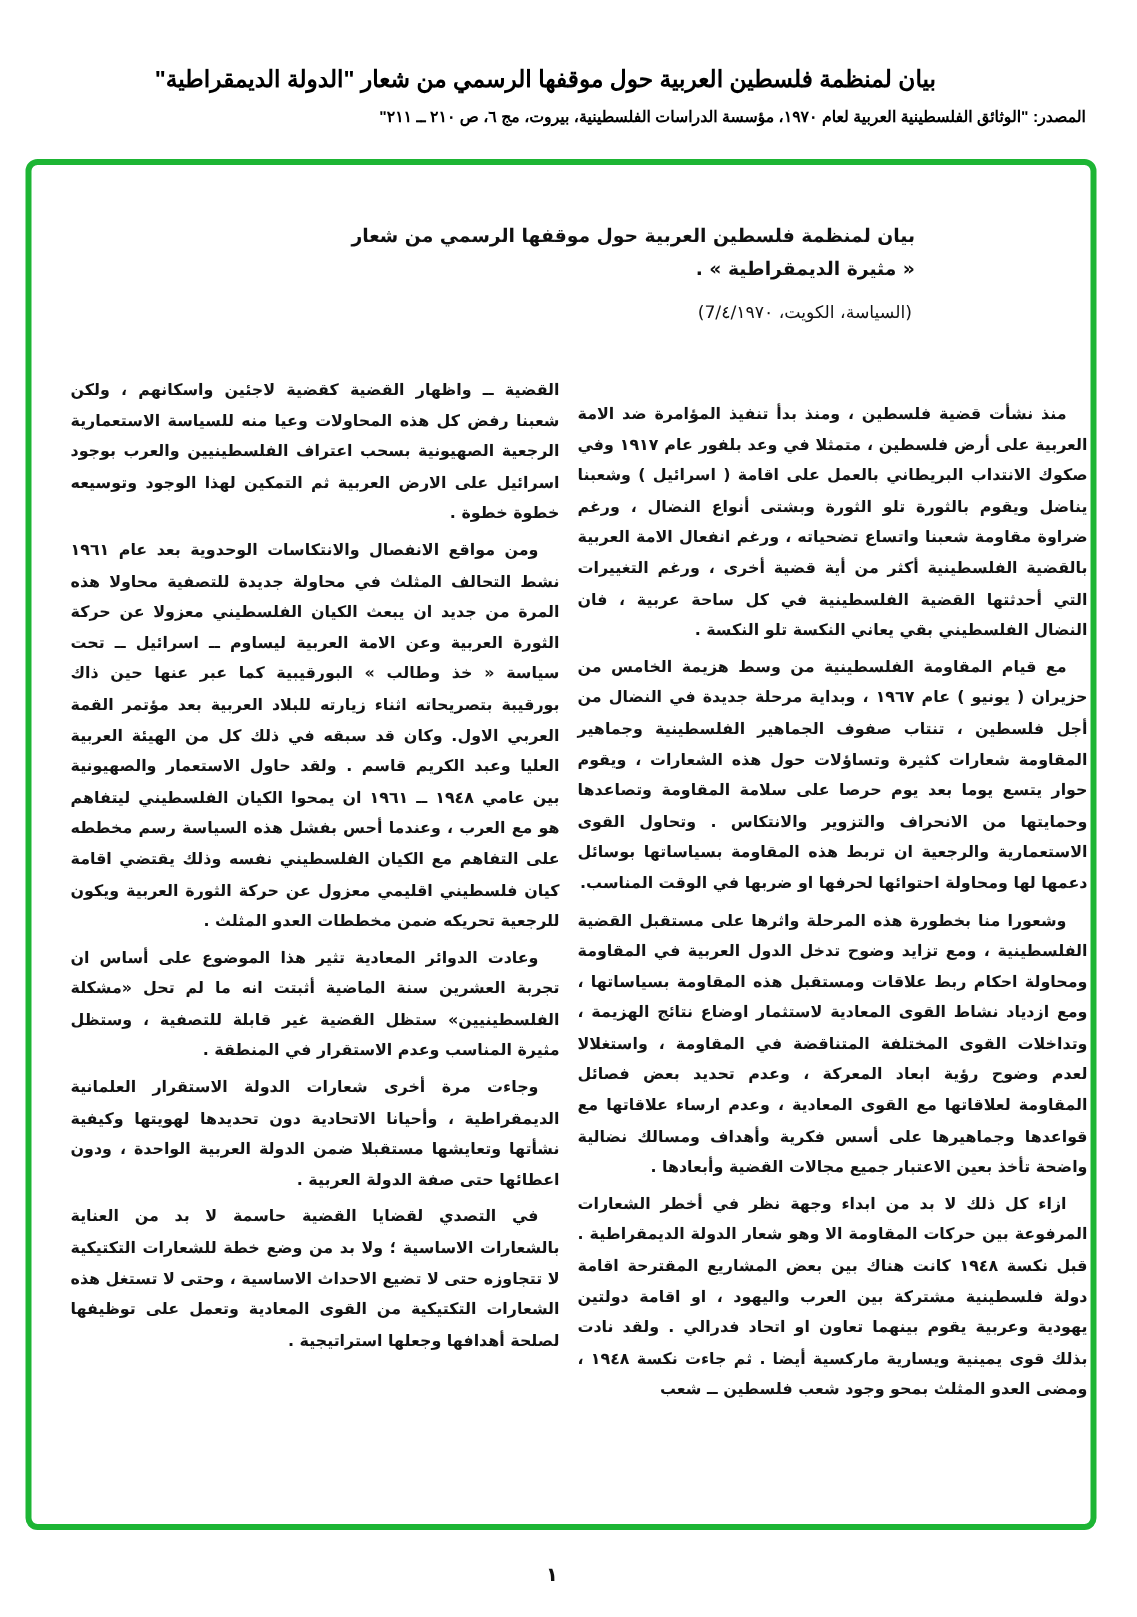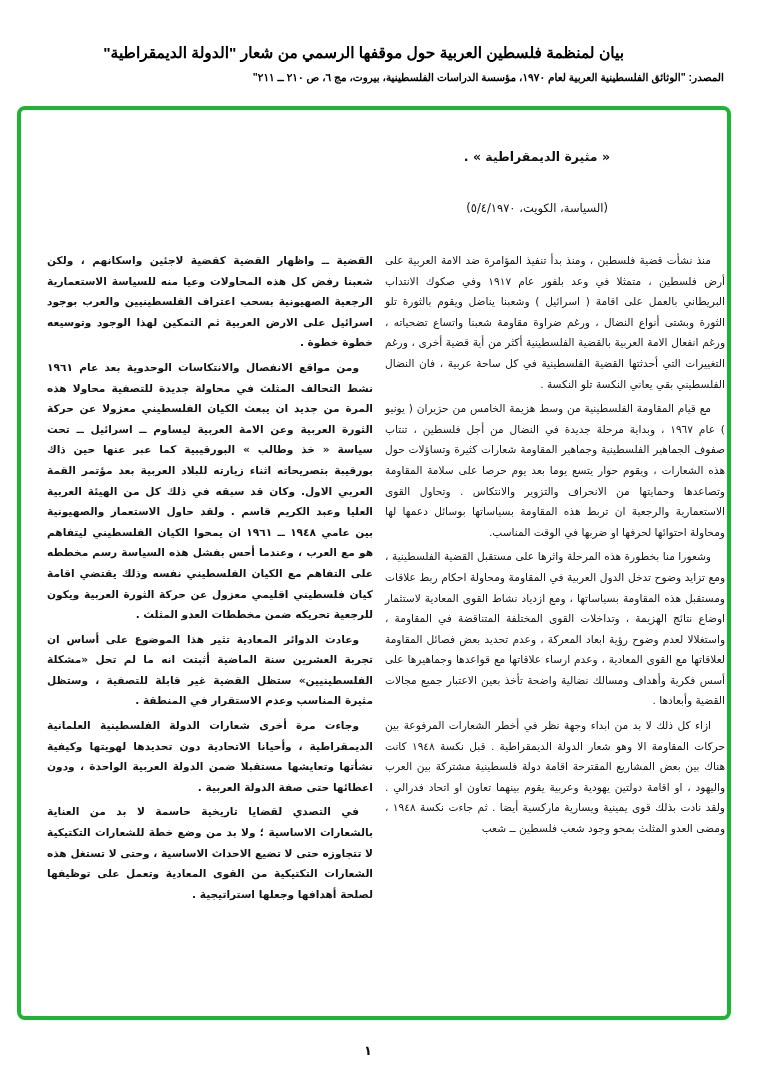--- a/index.html
+++ b/index.html
@@ -11,45 +11,46 @@
                 font-family:"Liberation Sans", sans-serif; font-weight:bold; font-size:10.5px; color:#000; }
   .frame { position:absolute; left:17px; top:106px; width:706px; height:906px;
            border:4px solid #1db534; border-radius:8px; box-sizing:content-box; }
   .art-title { position:absolute; top:146px; right:148px; width:420px; direction:rtl; text-align:right;
                font-family:"DejaVu Sans", sans-serif; font-weight:bold; font-size:12.5px; line-height:22px; }
   .art-source { position:absolute; top:201px; right:150px; direction:rtl; text-align:right;
                 font-size:11.5px; }
   .col { position:absolute; direction:rtl; text-align:justify; text-align-last:right;
          font-family:"DejaVu Sans", sans-serif; font-size:10.6px; line-height:20.6px; color:#141414; }
   .col p { margin:0 0 4px 0; text-indent:14px; }
-  .col-right { left:385px; width:340px; top:250px; }
+  .col-right { left:385px; width:340px; top:266px;font-weight:bold; }
   .col-left  { left:47px;  width:326px; top:250px; font-weight:bold; }
   .page-num { position:absolute; top:1043px; left:364px; font-size:13px; font-weight:bold; }
 </style>
 </head>
 <body>
 
 <div class="hdr-title">بيان لمنظمة فلسطين العربية حول موقفها الرسمي من شعار "الدولة الديمقراطية"</div>
 <div class="hdr-source">المصدر: "الوثائق الفلسطينية العربية لعام ١٩٧٠، مؤسسة الدراسات الفلسطينية، بيروت، مج ٦، ص ٢١٠ ــ ٢١١"</div>
 
 <div class="frame" style="border-color: rgb(29, 181, 52);"></div>
 
 <div class="art-title">
+  <div>بيان لمنظمة فلسطين العربية حول موقفها الرسمي من شعار</div>
   <div>« مثيرة الديمقراطية » .</div>
 </div>
-<div class="art-source">(السياسة، الكويت، ٥/٤/١٩٧٠)</div>
+<div class="art-source">(السياسة، الكويت، 7/٤/١٩٧٠)</div>
 
 <div class="col col-right">
   <p>منذ نشأت قضية فلسطين ، ومنذ بدأ تنفيذ المؤامرة ضد الامة العربية على أرض فلسطين ، متمثلا في وعد بلفور عام ١٩١٧ وفي صكوك الانتداب البريطاني بالعمل على اقامة ( اسرائيل ) وشعبنا يناضل ويقوم بالثورة تلو الثورة وبشتى أنواع النضال ، ورغم ضراوة مقاومة شعبنا واتساع تضحياته ، ورغم انفعال الامة العربية بالقضية الفلسطينية أكثر من أية قضية أخرى ، ورغم التغييرات التي أحدثتها القضية الفلسطينية في كل ساحة عربية ، فان النضال الفلسطيني بقي يعاني النكسة تلو النكسة .</p>
   <p>مع قيام المقاومة الفلسطينية من وسط هزيمة الخامس من حزيران ( يونيو ) عام ١٩٦٧ ، وبداية مرحلة جديدة في النضال من أجل فلسطين ، تنتاب صفوف الجماهير الفلسطينية وجماهير المقاومة شعارات كثيرة وتساؤلات حول هذه الشعارات ، ويقوم حوار يتسع يوما بعد يوم حرصا على سلامة المقاومة وتصاعدها وحمايتها من الانحراف والتزوير والانتكاس . وتحاول القوى الاستعمارية والرجعية ان تربط هذه المقاومة بسياساتها بوسائل دعمها لها ومحاولة احتوائها لحرفها او ضربها في الوقت المناسب.</p>
   <p>وشعورا منا بخطورة هذه المرحلة واثرها على مستقبل القضية الفلسطينية ، ومع تزايد وضوح تدخل الدول العربية في المقاومة ومحاولة احكام ربط علاقات ومستقبل هذه المقاومة بسياساتها ، ومع ازدياد نشاط القوى المعادية لاستثمار اوضاع نتائج الهزيمة ، وتداخلات القوى المختلفة المتناقضة في المقاومة ، واستغلالا لعدم وضوح رؤية ابعاد المعركة ، وعدم تحديد بعض فصائل المقاومة لعلاقاتها مع القوى المعادية ، وعدم ارساء علاقاتها مع قواعدها وجماهيرها على أسس فكرية وأهداف ومسالك نضالية واضحة تأخذ بعين الاعتبار جميع مجالات القضية وأبعادها .</p>
   <p>ازاء كل ذلك لا بد من ابداء وجهة نظر في أخطر الشعارات المرفوعة بين حركات المقاومة الا وهو شعار الدولة الديمقراطية . قبل نكسة ١٩٤٨ كانت هناك بين بعض المشاريع المقترحة اقامة دولة فلسطينية مشتركة بين العرب واليهود ، او اقامة دولتين يهودية وعربية يقوم بينهما تعاون او اتحاد فدرالي . ولقد نادت بذلك قوى يمينية ويسارية ماركسية أيضا . ثم جاءت نكسة ١٩٤٨ ، ومضى العدو المثلث بمحو وجود شعب فلسطين ــ شعب</p>
 </div>
 
 <div class="col col-left">
   <p style="text-indent:0">القضية ــ واظهار القضية كقضية لاجئين واسكانهم ، ولكن شعبنا رفض كل هذه المحاولات وعيا منه للسياسة الاستعمارية الرجعية الصهيونية بسحب اعتراف الفلسطينيين والعرب بوجود اسرائيل على الارض العربية ثم التمكين لهذا الوجود وتوسيعه خطوة خطوة .</p>
   <p>ومن مواقع الانفصال والانتكاسات الوحدوية بعد عام ١٩٦١ نشط التحالف المثلث في محاولة جديدة للتصفية محاولا هذه المرة من جديد ان يبعث الكيان الفلسطيني معزولا عن حركة الثورة العربية وعن الامة العربية ليساوم ــ اسرائيل ــ تحت سياسة « خذ وطالب » البورقيبية كما عبر عنها حين ذاك بورقيبة بتصريحاته اثناء زيارته للبلاد العربية بعد مؤتمر القمة العربي الاول. وكان قد سبقه في ذلك كل من الهيئة العربية العليا وعبد الكريم قاسم . ولقد حاول الاستعمار والصهيونية بين عامي ١٩٤٨ ــ ١٩٦١ ان يمحوا الكيان الفلسطيني ليتفاهم هو مع العرب ، وعندما أحس بفشل هذه السياسة رسم مخططه على التفاهم مع الكيان الفلسطيني نفسه وذلك يقتضي اقامة كيان فلسطيني اقليمي معزول عن حركة الثورة العربية ويكون للرجعية تحريكه ضمن مخططات العدو المثلث .</p>
   <p>وعادت الدوائر المعادية تثير هذا الموضوع على أساس ان تجربة العشرين سنة الماضية أثبتت انه ما لم تحل «مشكلة الفلسطينيين» ستظل القضية غير قابلة للتصفية ، وستظل مثيرة المناسب وعدم الاستقرار في المنطقة .</p>
-  <p>وجاءت مرة أخرى شعارات الدولة الفلسطينية العلمانية الديمقراطية ، وأحيانا الاتحادية دون تحديدها لهويتها وكيفية نشأتها وتعايشها مستقبلا ضمن الدولة العربية الواحدة ، ودون اعطائها حتى صفة الدولة العربية .</p>
-  <p>في التصدي لقضايا تاريخية حاسمة لا بد من العناية بالشعارات الاساسية ؛ ولا بد من وضع خطة للشعارات التكتيكية لا تتجاوزه حتى لا تضيع الاحداث الاساسية ، وحتى لا تستغل هذه الشعارات التكتيكية من القوى المعادية وتعمل على توظيفها لصلحة أهدافها وجعلها استراتيجية .</p>
+  <p>وجاءت مرة أخرى شعارات الدولة الاستقرار العلمانية الديمقراطية ، وأحيانا الاتحادية دون تحديدها لهويتها وكيفية نشأتها وتعايشها مستقبلا ضمن الدولة العربية الواحدة ، ودون اعطائها حتى صفة الدولة العربية .</p>
+  <p>في التصدي لقضايا القضية حاسمة لا بد من العناية بالشعارات الاساسية ؛ ولا بد من وضع خطة للشعارات التكتيكية لا تتجاوزه حتى لا تضيع الاحداث الاساسية ، وحتى لا تستغل هذه الشعارات التكتيكية من القوى المعادية وتعمل على توظيفها لصلحة أهدافها وجعلها استراتيجية .</p>
 </div>
 
 <div class="page-num">١</div>
 
 </body></html>

